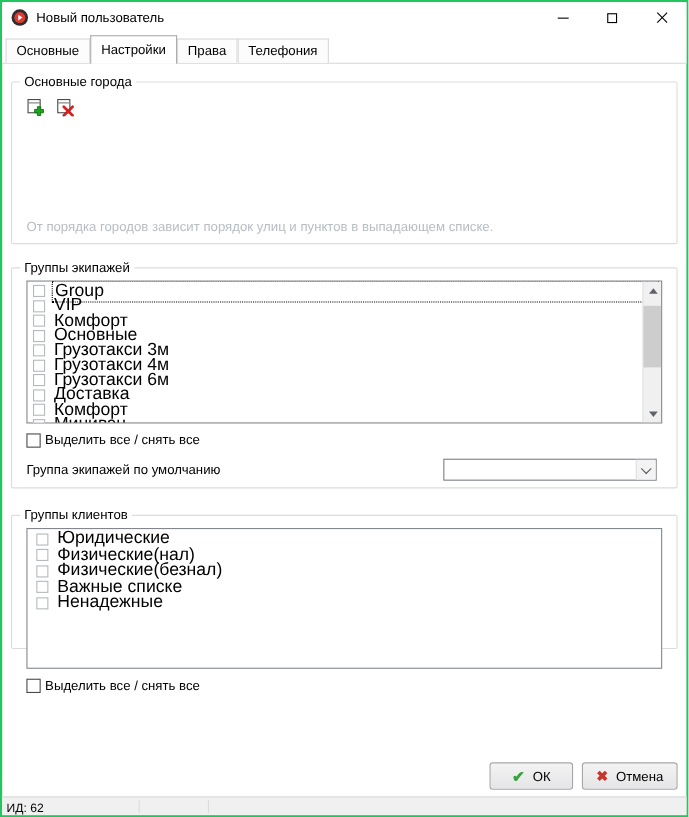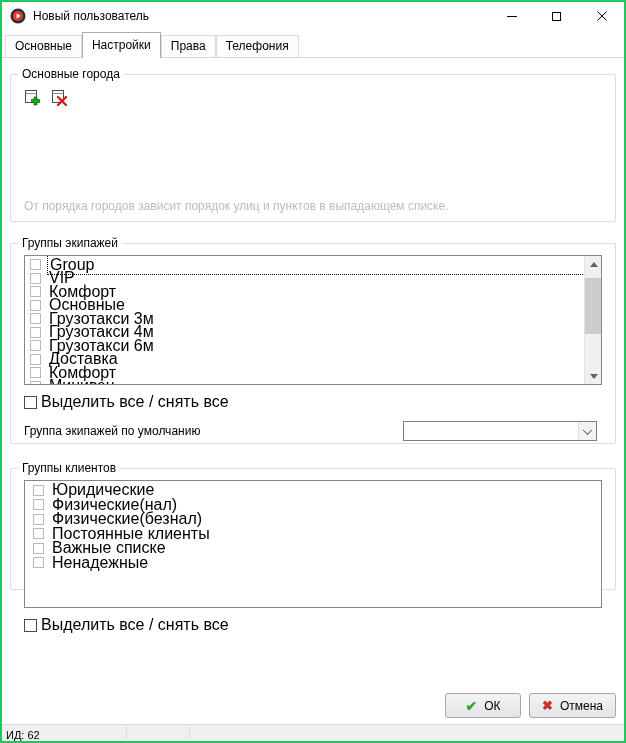--- a/index.html
+++ b/index.html
@@ -49,21 +49,21 @@
   .lrow-wrap { display:flex; }
 
   
   .vscroll { position:absolute; top:0; right:0; bottom:0; width:17px; background:#f0f0f0; border-left:1px solid #e2e2e2; }
   .sb-btn { position:absolute; left:0; width:17px; height:16px; display:flex; align-items:center; justify-content:center; }
   .sb-up { top:0; } .sb-down { bottom:0; }
   .tri-up { width:0; height:0; border-left:4px solid transparent; border-right:4px solid transparent; border-bottom:5px solid #5f6368; }
   .tri-down { width:0; height:0; border-left:4px solid transparent; border-right:4px solid transparent; border-top:5px solid #5f6368; }
   .sb-thumb { position:absolute; left:0; top:22px; width:17px; height:56px; background:#cdcdcd; }
 
-  .select-all-row { display:flex; align-items:center; margin:8px 0 0 13px; font-size:16px; }
+  .select-all-row { display:flex; align-items:center; margin:8px 0 0 13px; font-size:12px; }
   .bigcheck { width:13px; height:13px; border:1px solid #4a4a4a; background:#fff; margin-right:4px; flex:0 0 auto; }
 
   .default-group-row { display:flex; align-items:center; justify-content:space-between; margin:10px 18px 0 13px; }
   .combo { width:194px; height:20px; border:1px solid #7a7f87; background:#fff; display:flex; align-items:center; position:relative; }
   .combo-value { flex:1; padding-left:4px; font-size:11.5px; }
   .combo-btn { width:18px; height:18px; margin-right:0px; background:#f3f3f3; border-left:1px solid #e0e0e0; display:flex; align-items:center; justify-content:center; }
   .chev { width:7px; height:7px; border-right:1px solid #5a6066; border-bottom:1px solid #5a6066; transform:rotate(45deg) translate(-1px,-1px); }
 
   
   .btn-row { margin-top:auto; display:flex; justify-content:flex-end; gap:8px; padding:0 0 6px 0; }
@@ -263,26 +263,20 @@
               </span>
             </div>
 
             <div class="lrow">
               <span class="lcheck"></span>
               <span class="lrow-wrap">
                 <span class="lrow-label">Физические(безнал)</span>
               </span>
             </div>
 
-            <div class="lrow">
-              <span class="lcheck"></span>
-              <span class="lrow-wrap">
-                <span class="lrow-label">Постоянные клиенты</span>
-              </span>
-            </div>
 
             <div class="lrow">
               <span class="lcheck"></span>
               <span class="lrow-wrap">
                 <span class="lrow-label">Важные списке</span>
               </span>
             </div>
 
             <div class="lrow">
               <span class="lcheck"></span>

